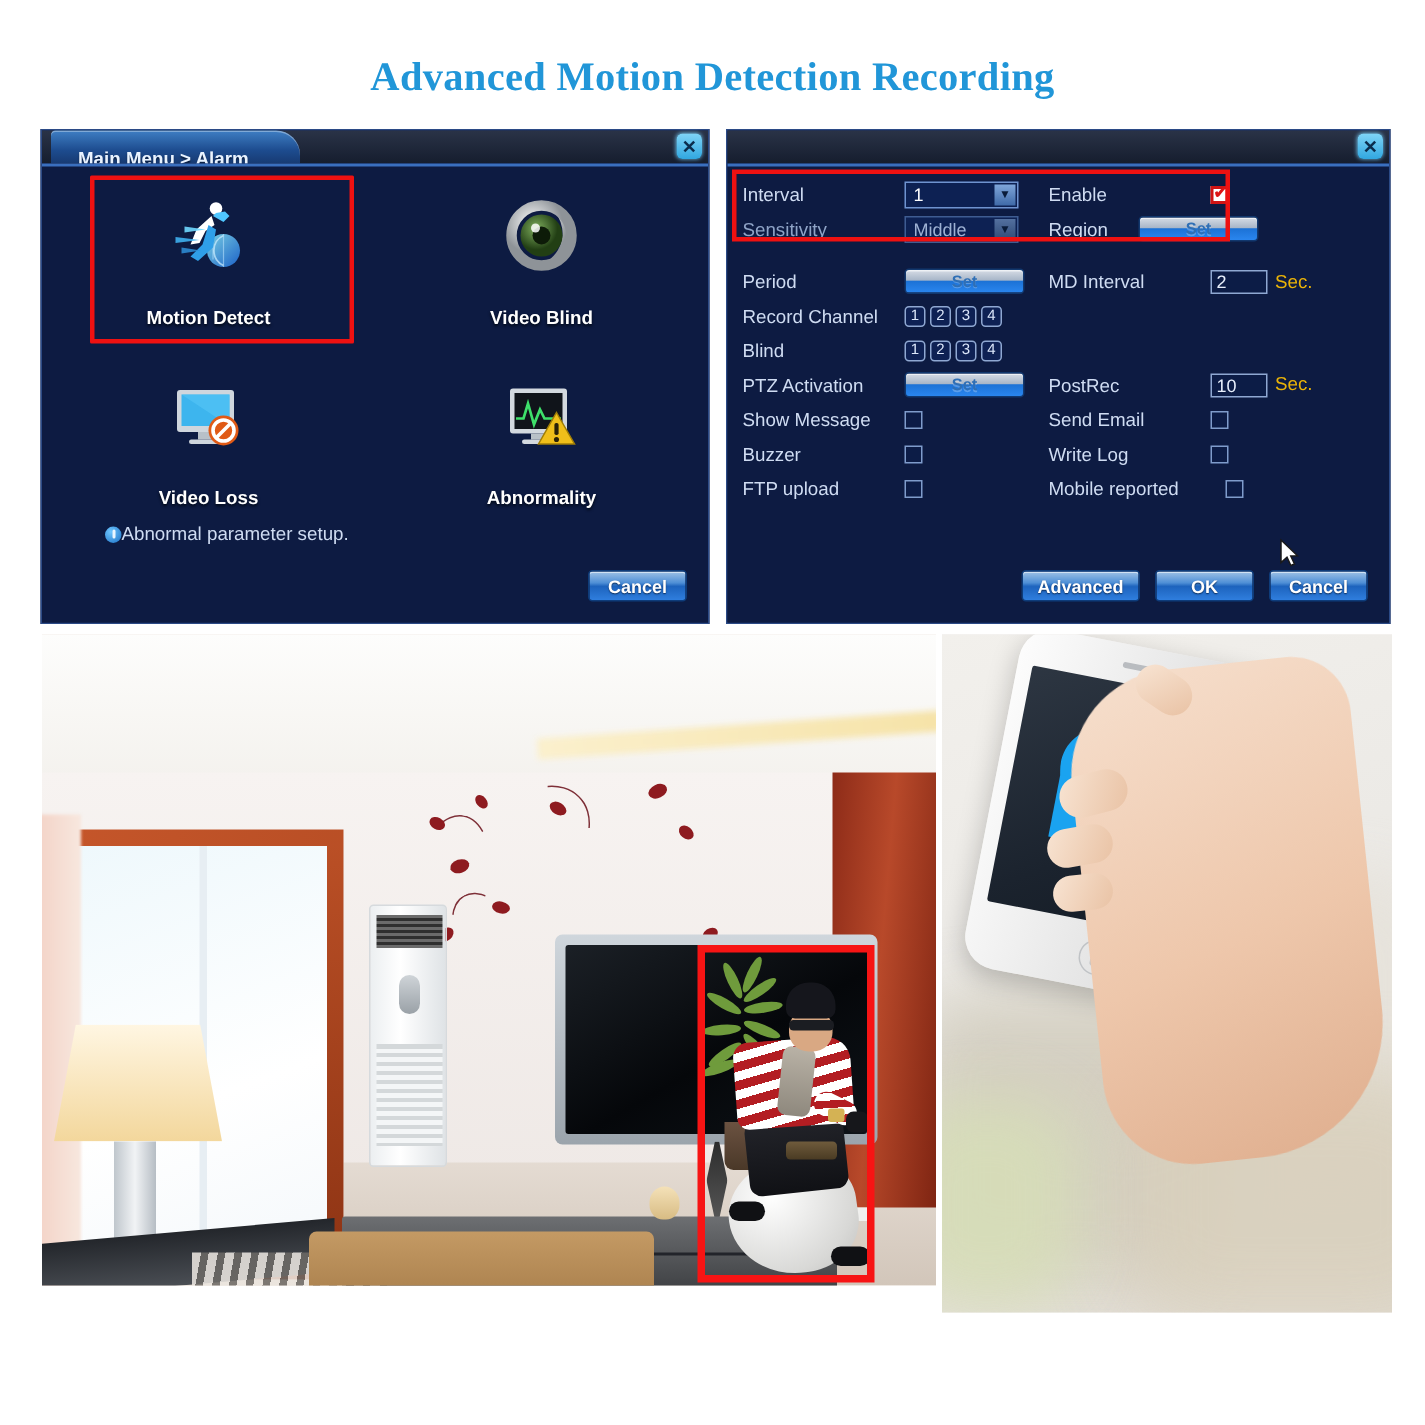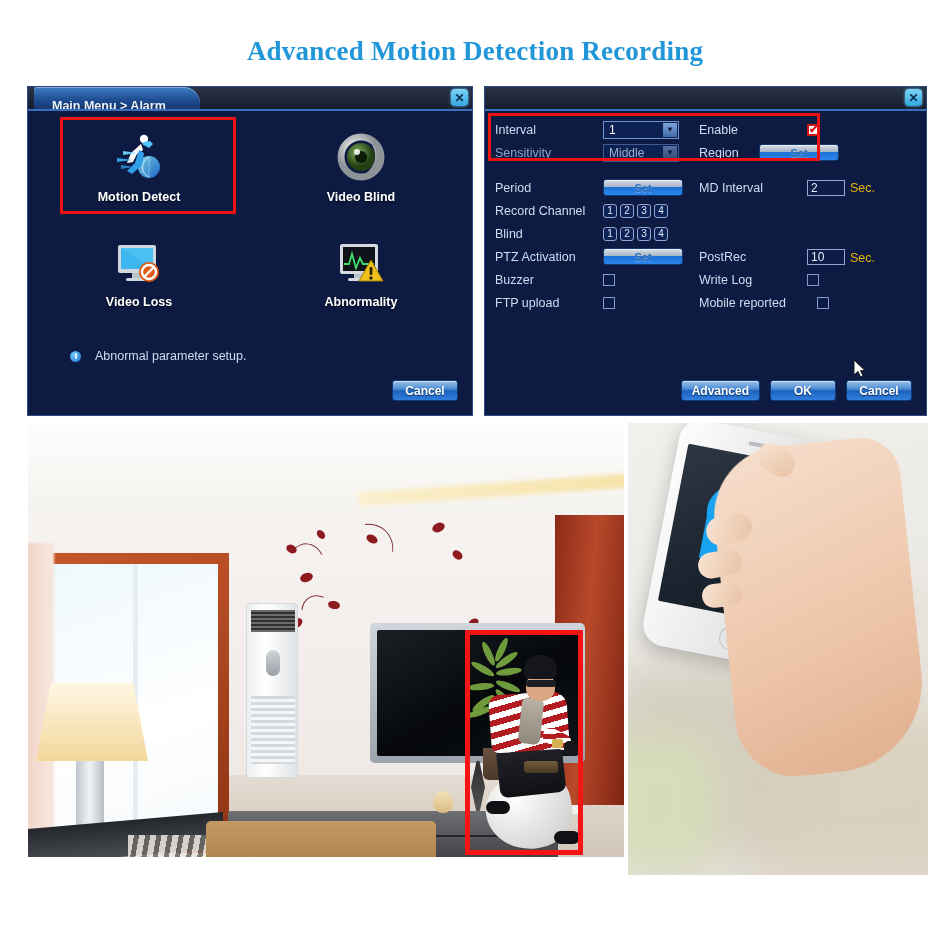--- a/index.html
+++ b/index.html
@@ -83,26 +83,26 @@
   }
   .icon-cell.selected { position: relative; }
   .icon-cell.selected::before {
     content: ""; position: absolute;
     left: 32px; right: 14px; top: -4px; bottom: -6px;
     border: 3px solid #ee1111; border-radius: 1px;
     pointer-events: none;
   }
   .icon-art { width: 52px; height: 52px; position: relative; }
   .icon-label {
-    margin-top: 7px; color: #ffffff; font-size: 12.5px; font-weight: bold;
+    margin-top: 22px; color: #ffffff; font-size: 12.5px; font-weight: bold;
     text-shadow: 0 1px 2px #000814;
   }
   .hint-row {
     position: absolute; left: 14px; bottom: 52px;
-    display: flex; align-items: center; gap: 14px; padding-left: 28px;
+    display: flex; align-items: center; gap: 0; padding-left: 28px;
   }
   .hint-dot {
     width: 11px; height: 11px; border-radius: 50%;
     background: radial-gradient(circle at 35% 32%, #6fc7ff, #1a6fc4);
     position: relative; flex: none;
   }
   .hint-dot::after{
     content:""; position:absolute; left:4.5px; top:2.5px;
     width:2px; height:6px; background:#eaf6ff; border-radius:1px;
   }
@@ -493,26 +493,34 @@
             <div class="chbox">4</div>
           </div>
         </div>
 
         <div class="frow">
           <div class="flabel">PTZ Activation</div>
           <div class="fcol2">
             <div class="setbtn">Set</div>
           </div>
           <div class="flabel2">PostRec</div>
-          <div style="display:flex;align-items:flex-end">
+          <div style="display:flex;align-items:flex-start">
             <div class="numfield">10</div>
             <span class="secs">Sec.</span>
           </div>
         </div>
 
+        <div class="frow">
+          <div class="flabel">Show Message</div>
+          <div class="fcol2">
+              <div class="chk"></div>
+            </div>
+          <div class="flabel2">Send Email</div>
+          <div class="chk"></div>
+        </div>
 
         <div class="frow">
           <div class="flabel">Buzzer</div>
           <div class="fcol2">
               <div class="chk"></div>
             </div>
           <div class="flabel2">Write Log</div>
           <div class="chk"></div>
         </div>
 

